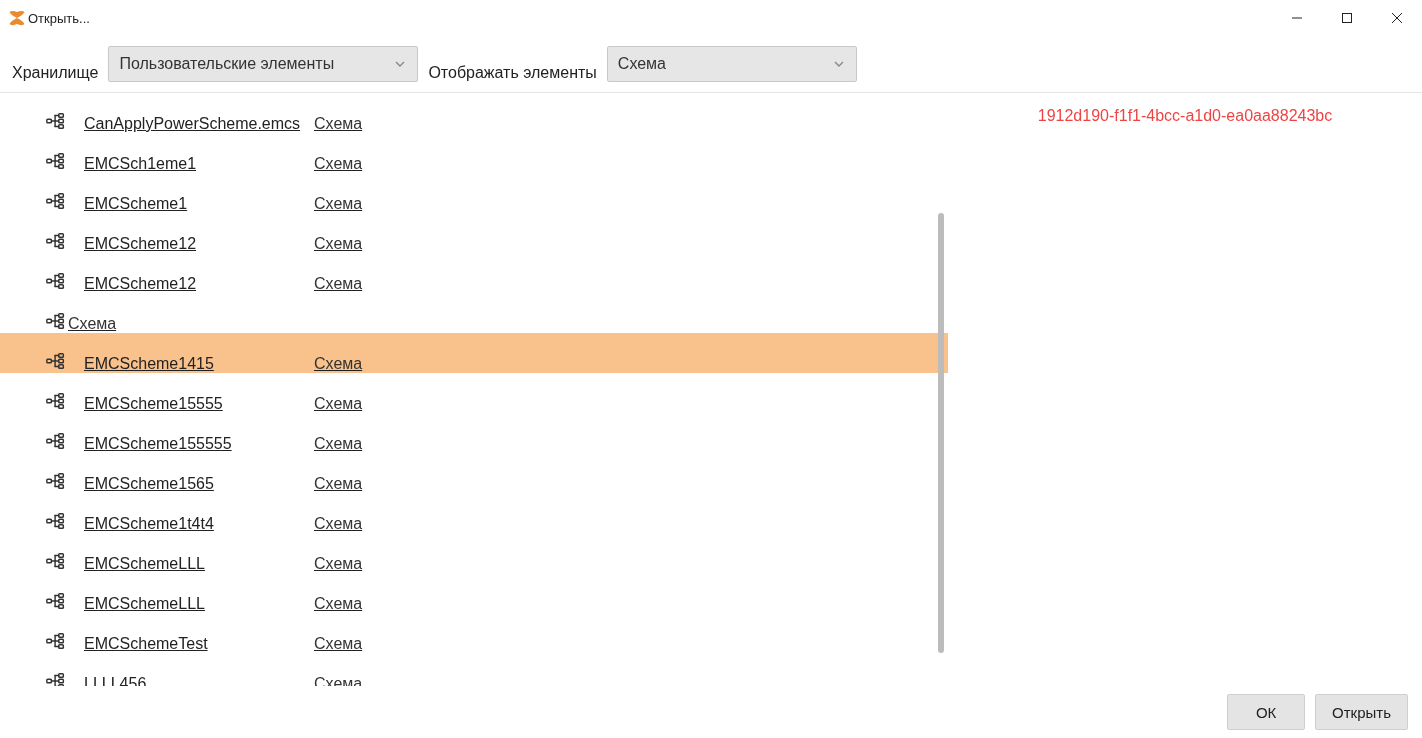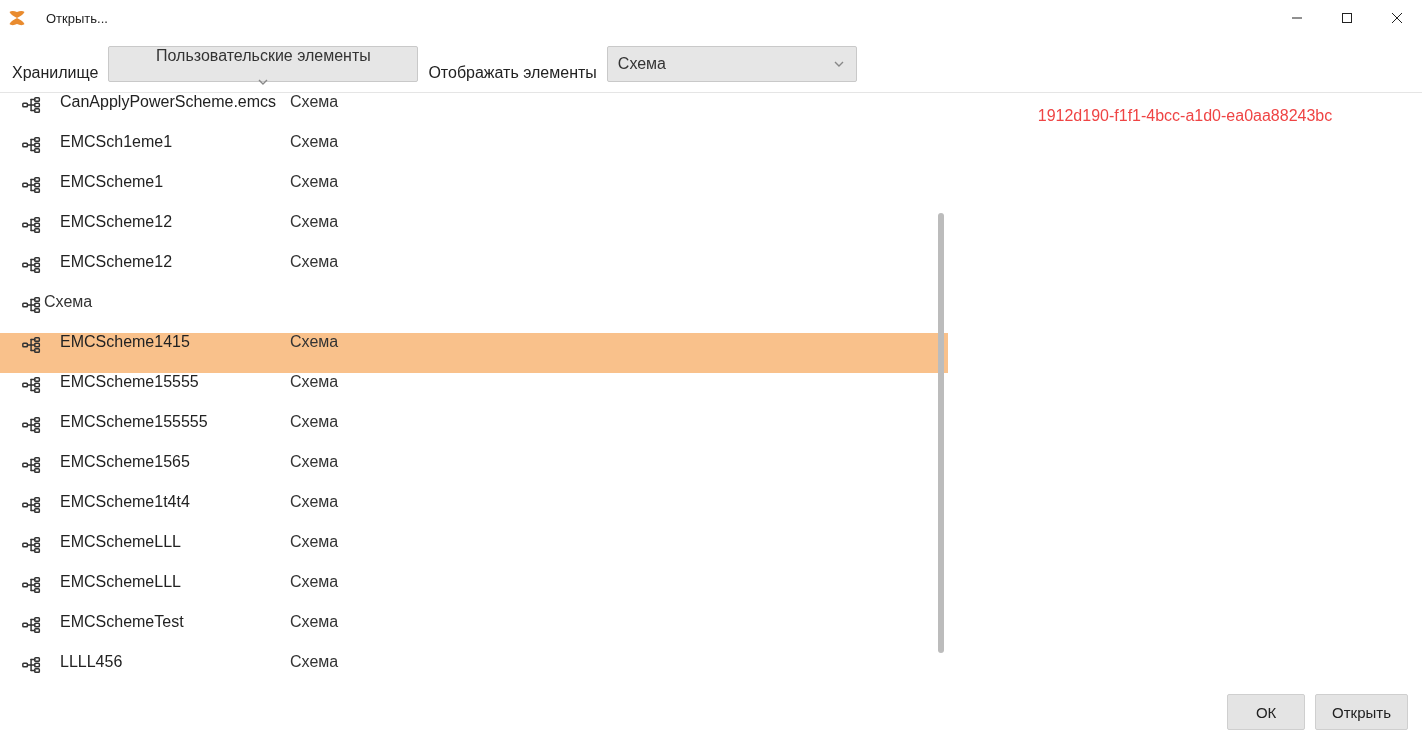--- a/index.html
+++ b/index.html
@@ -16,21 +16,21 @@
   }
   
   .titlebar {
     height: 36px;
     display: flex;
     align-items: center;
     justify-content: space-between;
     padding-left: 8px;
     background: #fff;
   }
-  .titlebar-left { display: flex; align-items: center; gap: 20px; }
+  .titlebar-left { display: flex; align-items: center; gap: 2px; }
   .app-icon { width: 18px; height: 18px; display: flex; align-items: center; justify-content: center; }
   .title-text { font-size: 13px; color: #222; }
   .win-controls { display: flex; height: 100%; }
   .win-btn {
     width: 50px; height: 36px;
     display: flex; align-items: center; justify-content: center;
     color: #222;
   }
   .win-btn svg { width: 12px; height: 12px; }
   
@@ -48,42 +48,43 @@
     border-radius: 2px;
     display: flex;
     align-items: center;
     justify-content: space-between;
     padding: 0 10px;
     color: #333;
     font-size: 16px;
     gap: 10px;
   }
   .dropdown .chev { color: #888; display:flex; align-items:center; }
-  .dd-storage { width: 310px; flex-direction: column; }
+  .dd-storage { width: 310px; }
   .dd-display { width: 250px; }
   
   .main {
     flex: 1;
     display: flex;
     overflow: hidden;
     border-top: 1px solid #e5e5e5;
   }
   .list-wrap {
     width: 948px;
     position: relative;
     overflow: hidden;
   }
   .list {
     width: 100%;
   }
   .row {
     display: flex;
-    align-items: flex-start;
+    align-items: flex-end;
     height: 40px;
-    padding-left: 20px;
+    padding-left: 44px;
+    text-decoration: underline;
   }
   .row.selected { background: #f9c18b; }
   .row-icon {
     width: 24px; height: 24px;
     display: flex; align-items: center; justify-content: center;
     color: #444;
     flex-shrink: 0;
   }
   .row-name {
     width: 246px;

